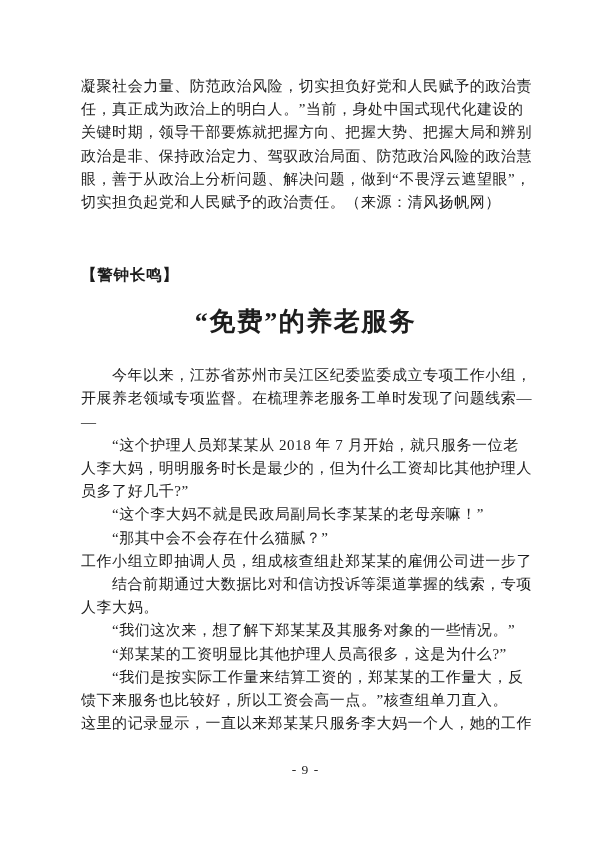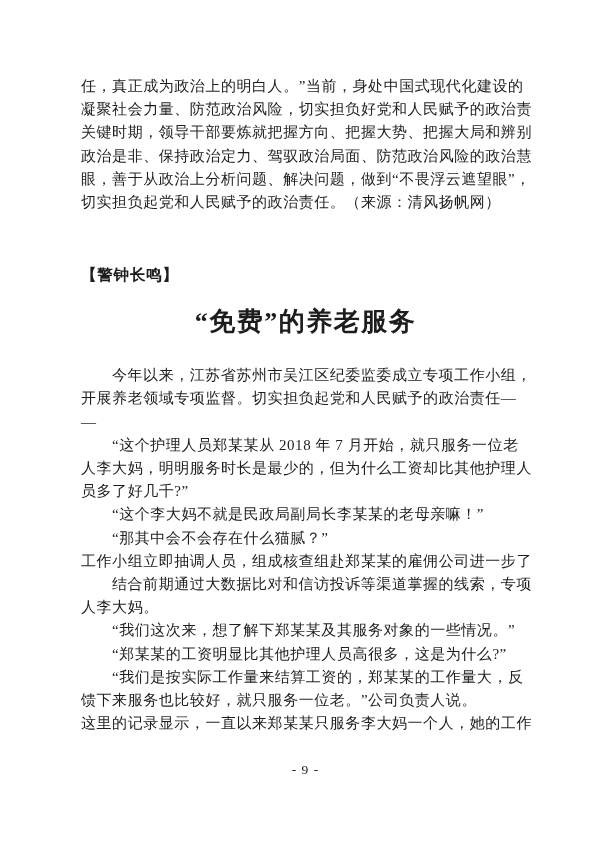--- a/index.html
+++ b/index.html
@@ -51,47 +51,47 @@
     letter-spacing: 1px;
   }
 </style>
 </head>
 <body>
 
 <div class="page">
   <div class="content">
 
     <div class="intro-paragraph">
+        <div class="doc-line">凝聚社会力量、防范政治风险，切实担负好党和人民赋予的政治责</div>
         <div class="doc-line">任，真正成为政治上的明白人。”当前，身处中国式现代化建设的</div>
-        <div class="doc-line">凝聚社会力量、防范政治风险，切实担负好党和人民赋予的政治责</div>
         <div class="doc-line">关键时期，领导干部要炼就把握方向、把握大势、把握大局和辨别</div>
         <div class="doc-line">政治是非、保持政治定力、驾驭政治局面、防范政治风险的政治慧</div>
         <div class="doc-line">眼，善于从政治上分析问题、解决问题，做到“不畏浮云遮望眼”，</div>
         <div class="doc-line">切实担负起党和人民赋予的政治责任。（来源：清风扬帆网）</div>
       </div>
 
     <div class="section-header">【警钟长鸣】</div>
 
     <div class="article-title">“免费”的养老服务</div>
 
     <div class="article-body">
         <div class="doc-line indent">今年以来，江苏省苏州市吴江区纪委监委成立专项工作小组，</div>
-        <div class="doc-line">开展养老领域专项监督。切实担负起党和人民赋予的政治责任—</div>
+        <div class="doc-line">开展养老领域专项监督。在梳理养老服务工单时发现了问题线索—</div>
         <div class="doc-line">—</div>
         <div class="doc-line indent">“这个护理人员郑某某从 2018 年 7 月开始，就只服务一位老</div>
         <div class="doc-line">人李大妈，明明服务时长是最少的，但为什么工资却比其他护理人</div>
         <div class="doc-line">员多了好几千?”</div>
         <div class="doc-line indent">“这个李大妈不就是民政局副局长李某某的老母亲嘛！”</div>
         <div class="doc-line indent">“那其中会不会存在什么猫腻？”</div>
         <div class="doc-line">工作小组立即抽调人员，组成核查组赴郑某某的雇佣公司进一步了</div>
         <div class="doc-line indent">结合前期通过大数据比对和信访投诉等渠道掌握的线索，专项</div>
         <div class="doc-line">人李大妈。</div>
         <div class="doc-line indent">“我们这次来，想了解下郑某某及其服务对象的一些情况。”</div>
         <div class="doc-line indent">“郑某某的工资明显比其他护理人员高很多，这是为什么?”</div>
         <div class="doc-line indent">“我们是按实际工作量来结算工资的，郑某某的工作量大，反</div>
-        <div class="doc-line">馈下来服务也比较好，就只服务一位老。”公司负责人说。</div>
+        <div class="doc-line">馈下来服务也比较好，所以工资会高一点。”核查组单刀直入。</div>
         <div class="doc-line">这里的记录显示，一直以来郑某某只服务李大妈一个人，她的工作</div>
       </div>
 
     <div class="page-number">- 9 -</div>
 
   </div>
 </div>
 
 </body></html>

